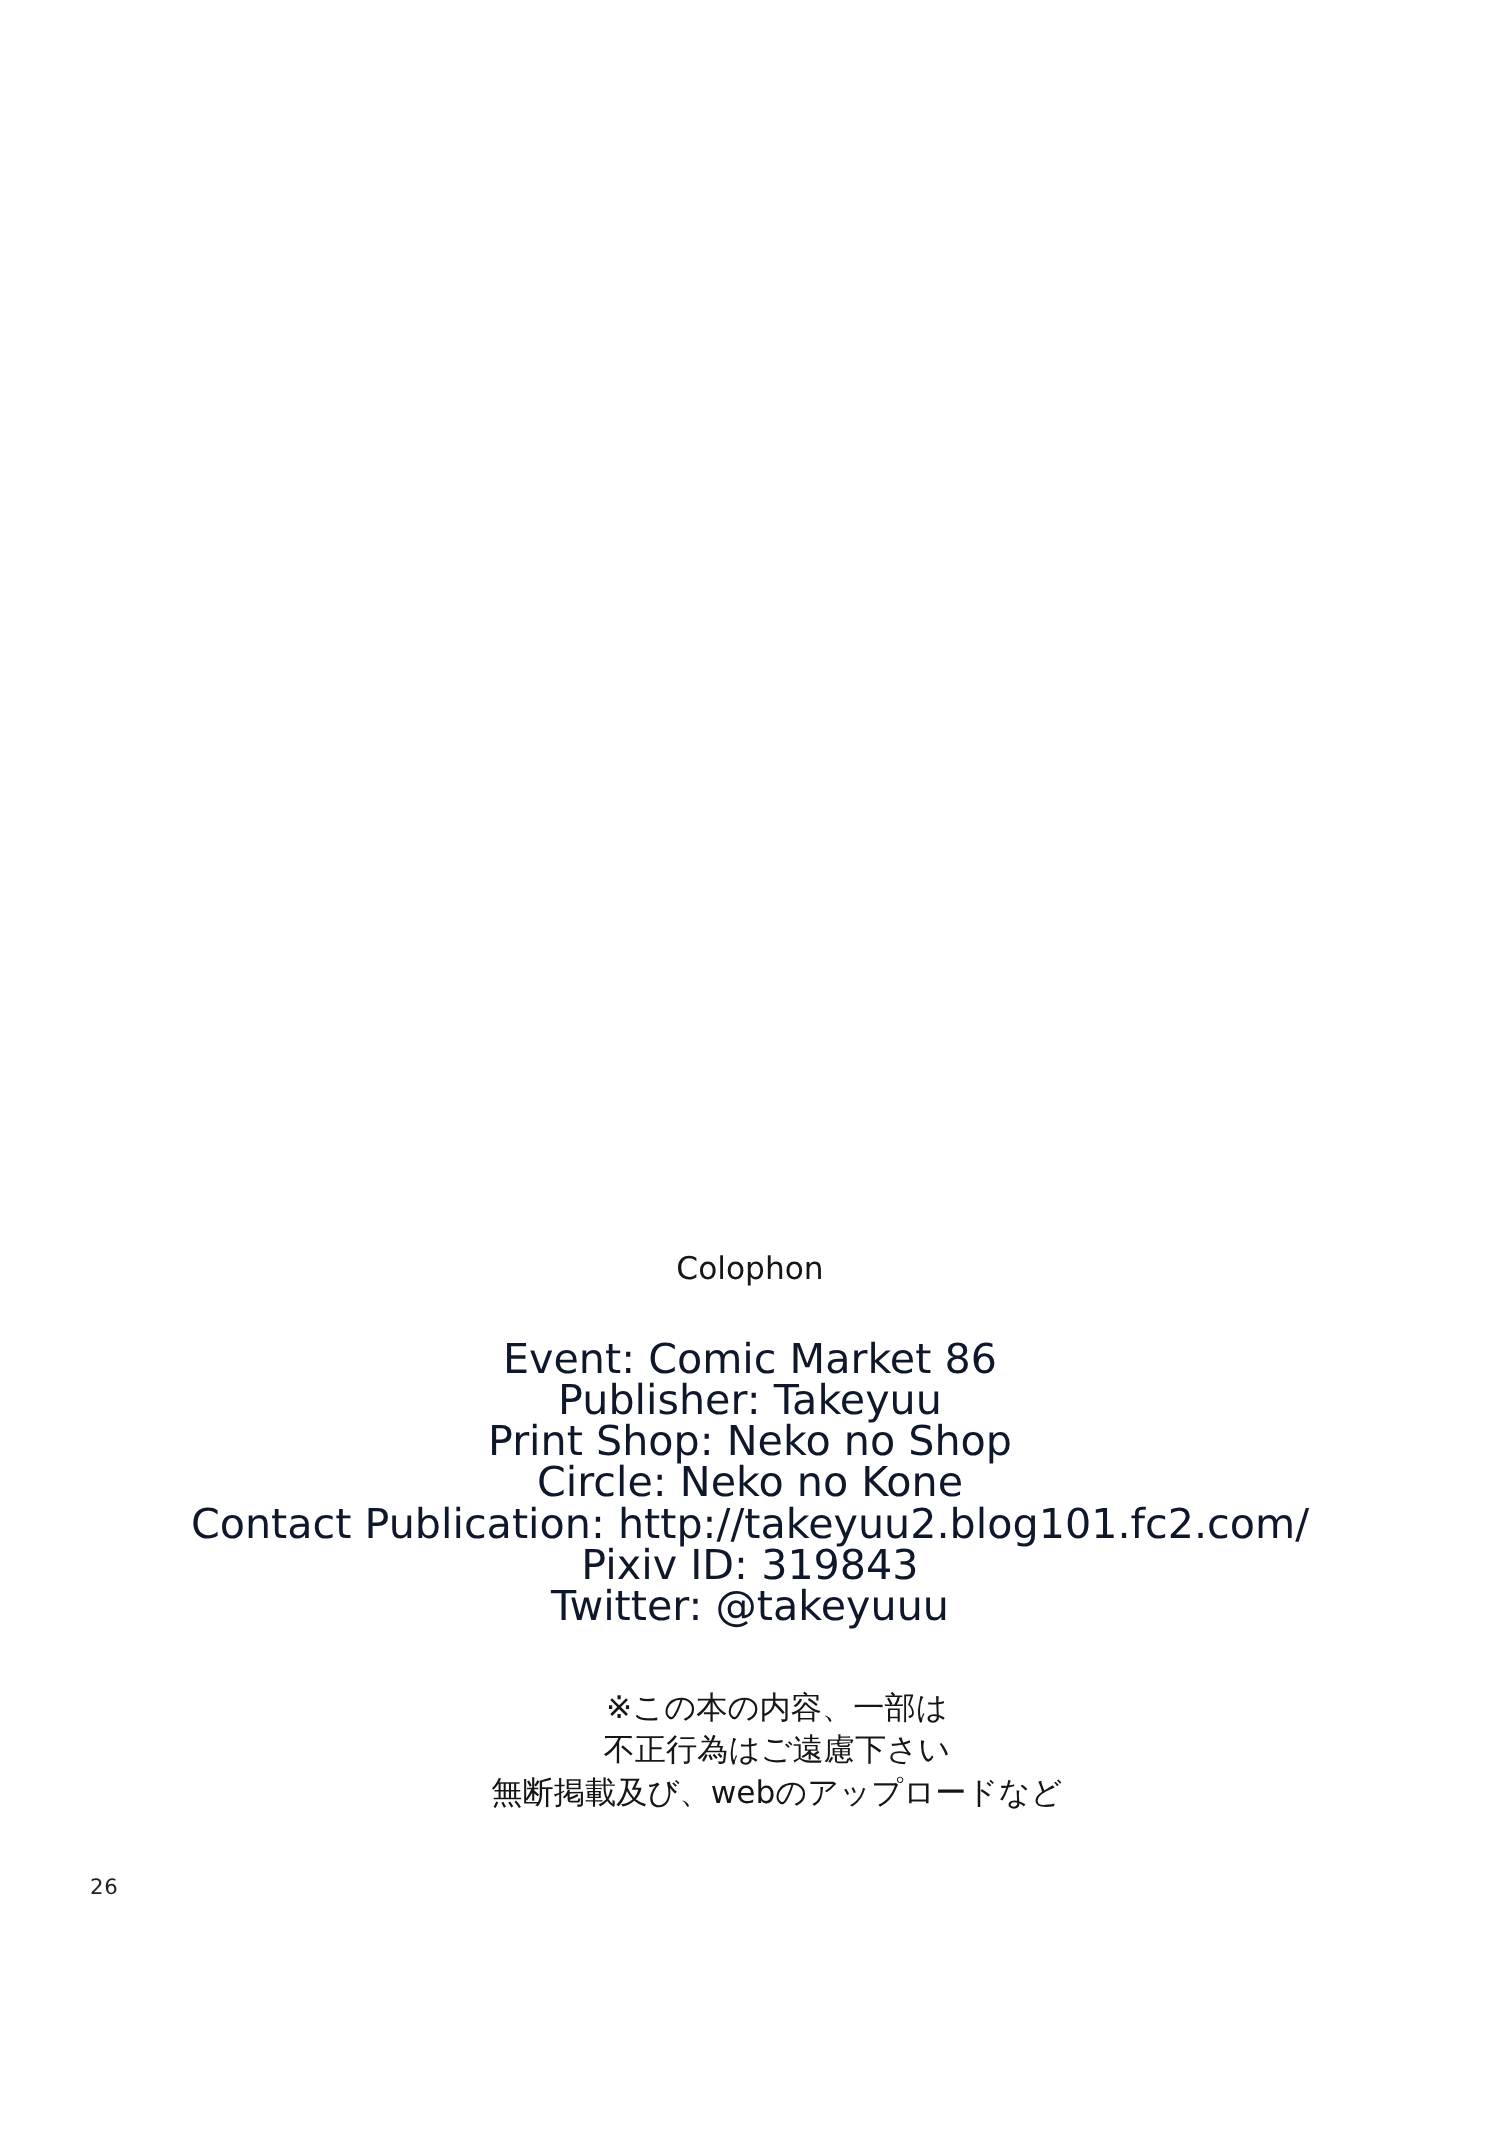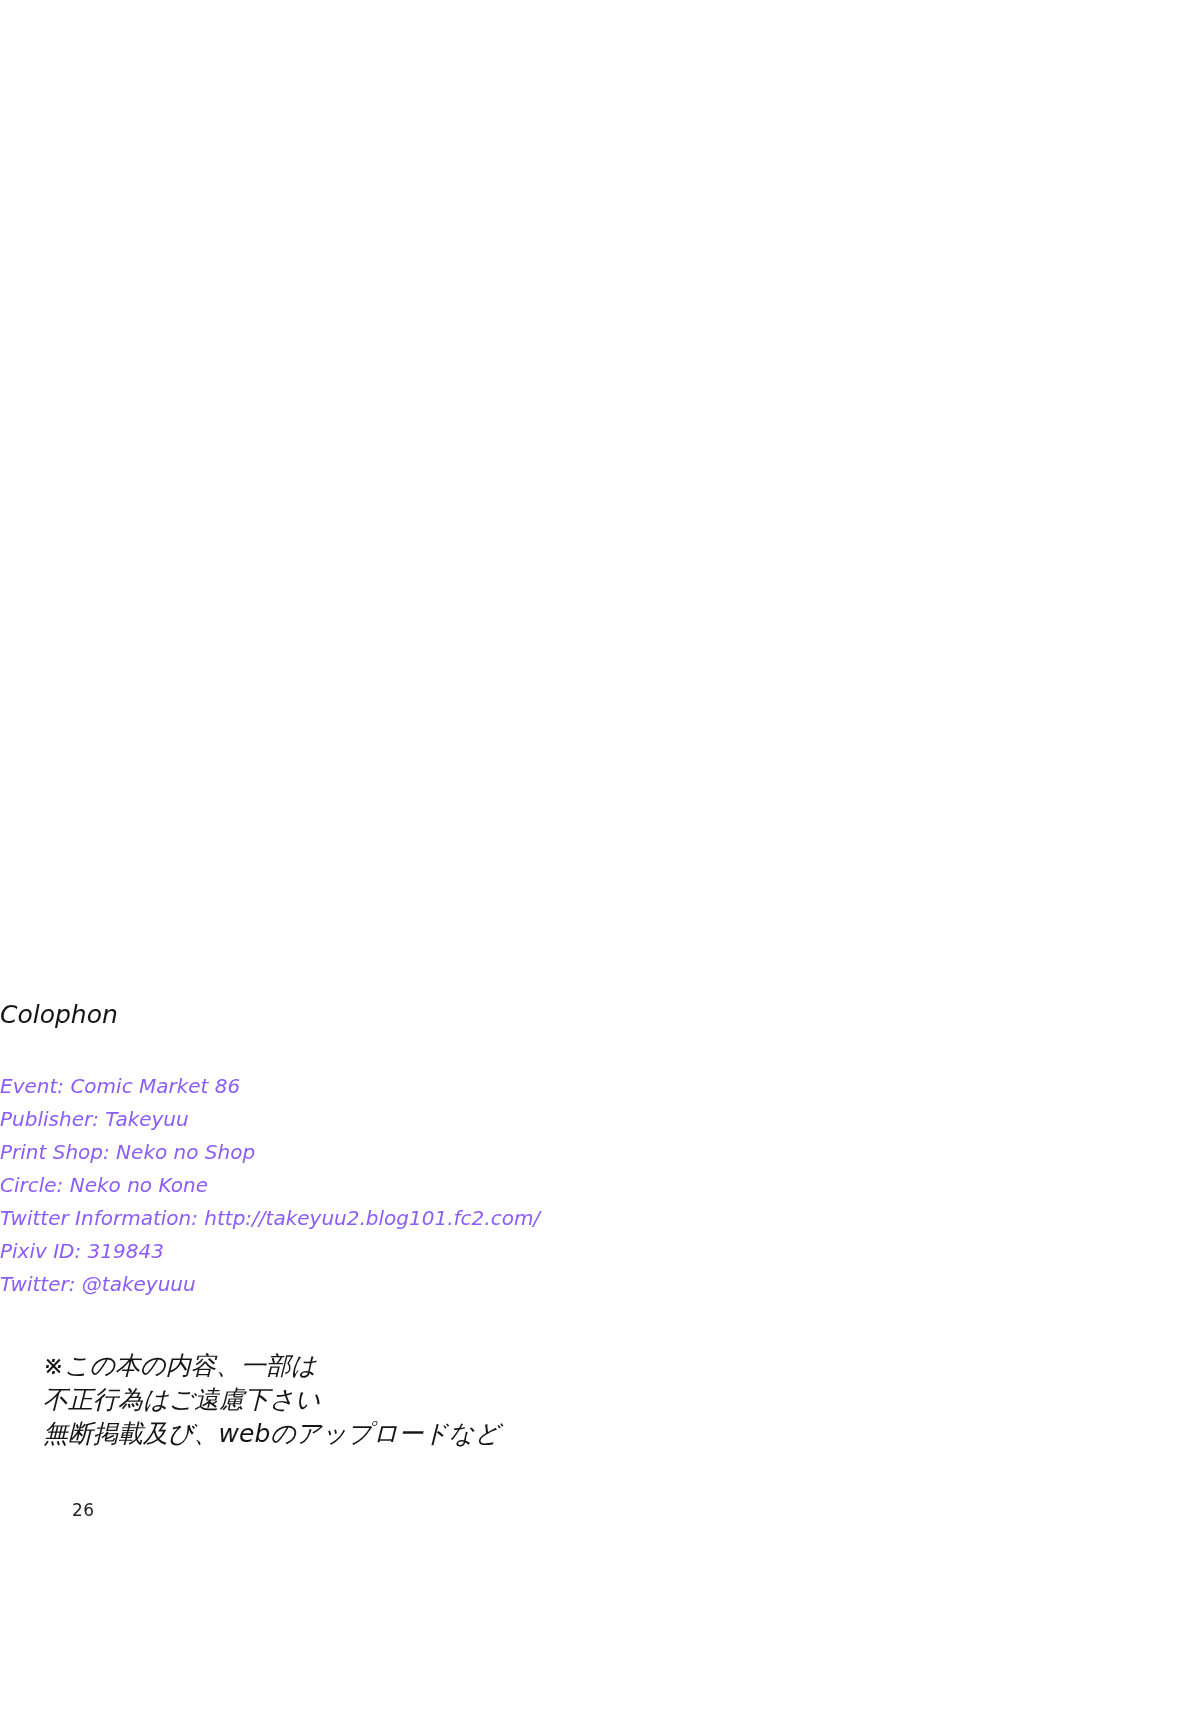--- a/index.html
+++ b/index.html
@@ -32,35 +32,35 @@
     font-family: "DejaVu Sans", "Liberation Sans", sans-serif;
     letter-spacing: 0.5px;
   }
 
   
   .colophon {
     position: absolute;
     left: 0;
     right: 0;
     top: 1000px;
-    font-style: italic;
+    text-align: center;
   }
 
   .colophon-title {
     font-size: 25px;
     line-height: 1.2;
     color: #151515;
     margin-bottom: 40px;
     font-family: "DejaVu Sans", "Liberation Sans", sans-serif;
   }
 
   .colophon-lines {
-    font-size: 20px;
+    font-size: 33px;
     line-height: 33px;
-    color: #8b5cf6;
+    color: #0f172a;
   }
 
   .colophon-line {
     display: block;
     white-space: nowrap;
   }
 
   .notice {
     margin-top: 48px;
     font-size: 25px;
@@ -81,21 +81,21 @@
 
   <div class="colophon">
 
     <div class="colophon-title">Colophon</div>
 
     <div class="colophon-lines">
       <span class="colophon-line">Event: Comic Market 86</span>
       <span class="colophon-line">Publisher: Takeyuu</span>
       <span class="colophon-line">Print Shop: Neko no Shop</span>
       <span class="colophon-line">Circle: Neko no Kone</span>
-      <span class="colophon-line">Twitter Information: http://takeyuu2.blog101.fc2.com/</span>
+      <span class="colophon-line">Contact Publication: http://takeyuu2.blog101.fc2.com/</span>
       <span class="colophon-line">Pixiv ID: 319843</span>
       <span class="colophon-line">Twitter: @takeyuuu</span>
     </div>
 
     <div class="notice">
       <span class="notice-line">※この本の内容、一部は</span>
       <span class="notice-line">不正行為はご遠慮下さい</span>
       <span class="notice-line">無断掲載及び、webのアップロードなど</span>
     </div>
 

